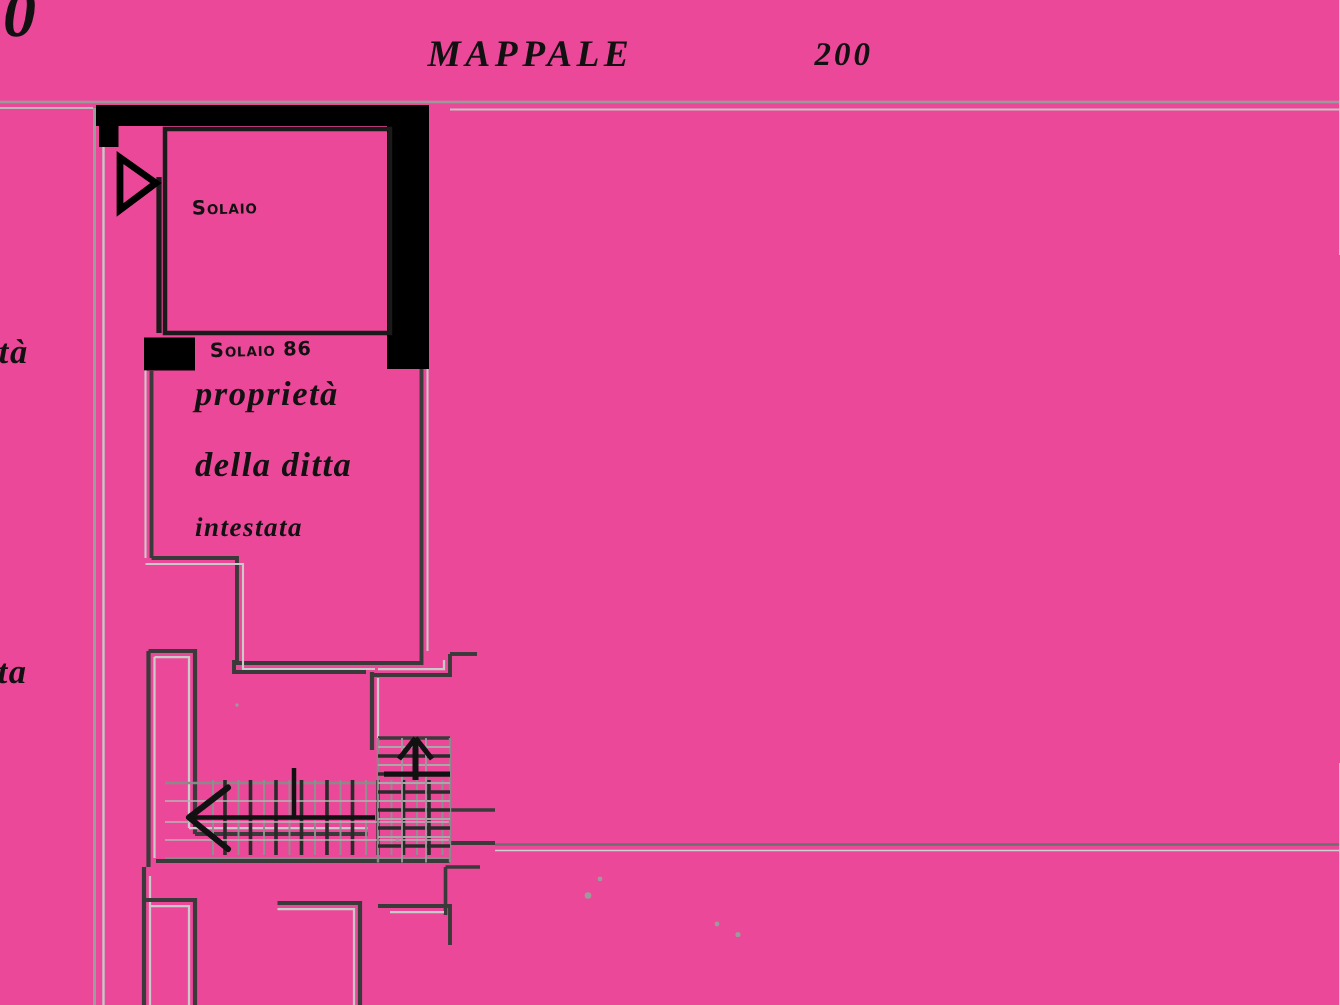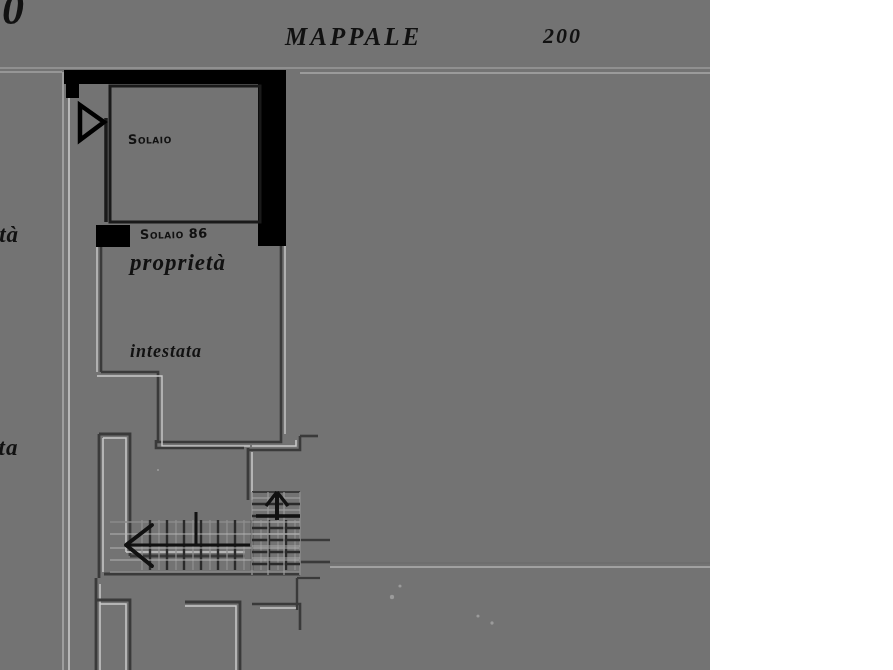--- a/index.html
+++ b/index.html
@@ -5,23 +5,23 @@
   html, body {
     margin: 0;
     padding: 0;
     background: #ffffff;
   }
   body {
     font-family: "Liberation Serif", serif;
   }
   #plan {
     position: relative;
-    width: 710px;
+    width: 893px;
     height: 670px;
-    background: #737373;
+    background: #ec4899;
     overflow: hidden;
   }
   svg.plan-svg {
     position: absolute;
     left: 0;
     top: 0;
     width: 893px;
     height: 670px;
   }
   .lbl {
@@ -248,20 +248,21 @@
 
   <div class="lbl caps" id="lbl-mappale-num">200</div>
 
 
   <div class="lbl hand" id="lbl-solaio-room">Solaio</div>
 
   <div class="lbl hand" id="lbl-solaio-86">Solaio 86</div>
 
   <div class="lbl typed" id="lbl-proprieta">proprietà</div>
 
+  <div class="lbl typed" id="lbl-della-ditta">della ditta</div>
 
   <div class="lbl typed" id="lbl-intestata">intestata</div>
 
   <div class="lbl typed" id="lbl-edge-eta">età</div>
 
   <div class="lbl typed" id="lbl-edge-ata">ata</div>
 
   <div class="lbl" id="lbl-corner-zero">0</div>
 
 </div>

